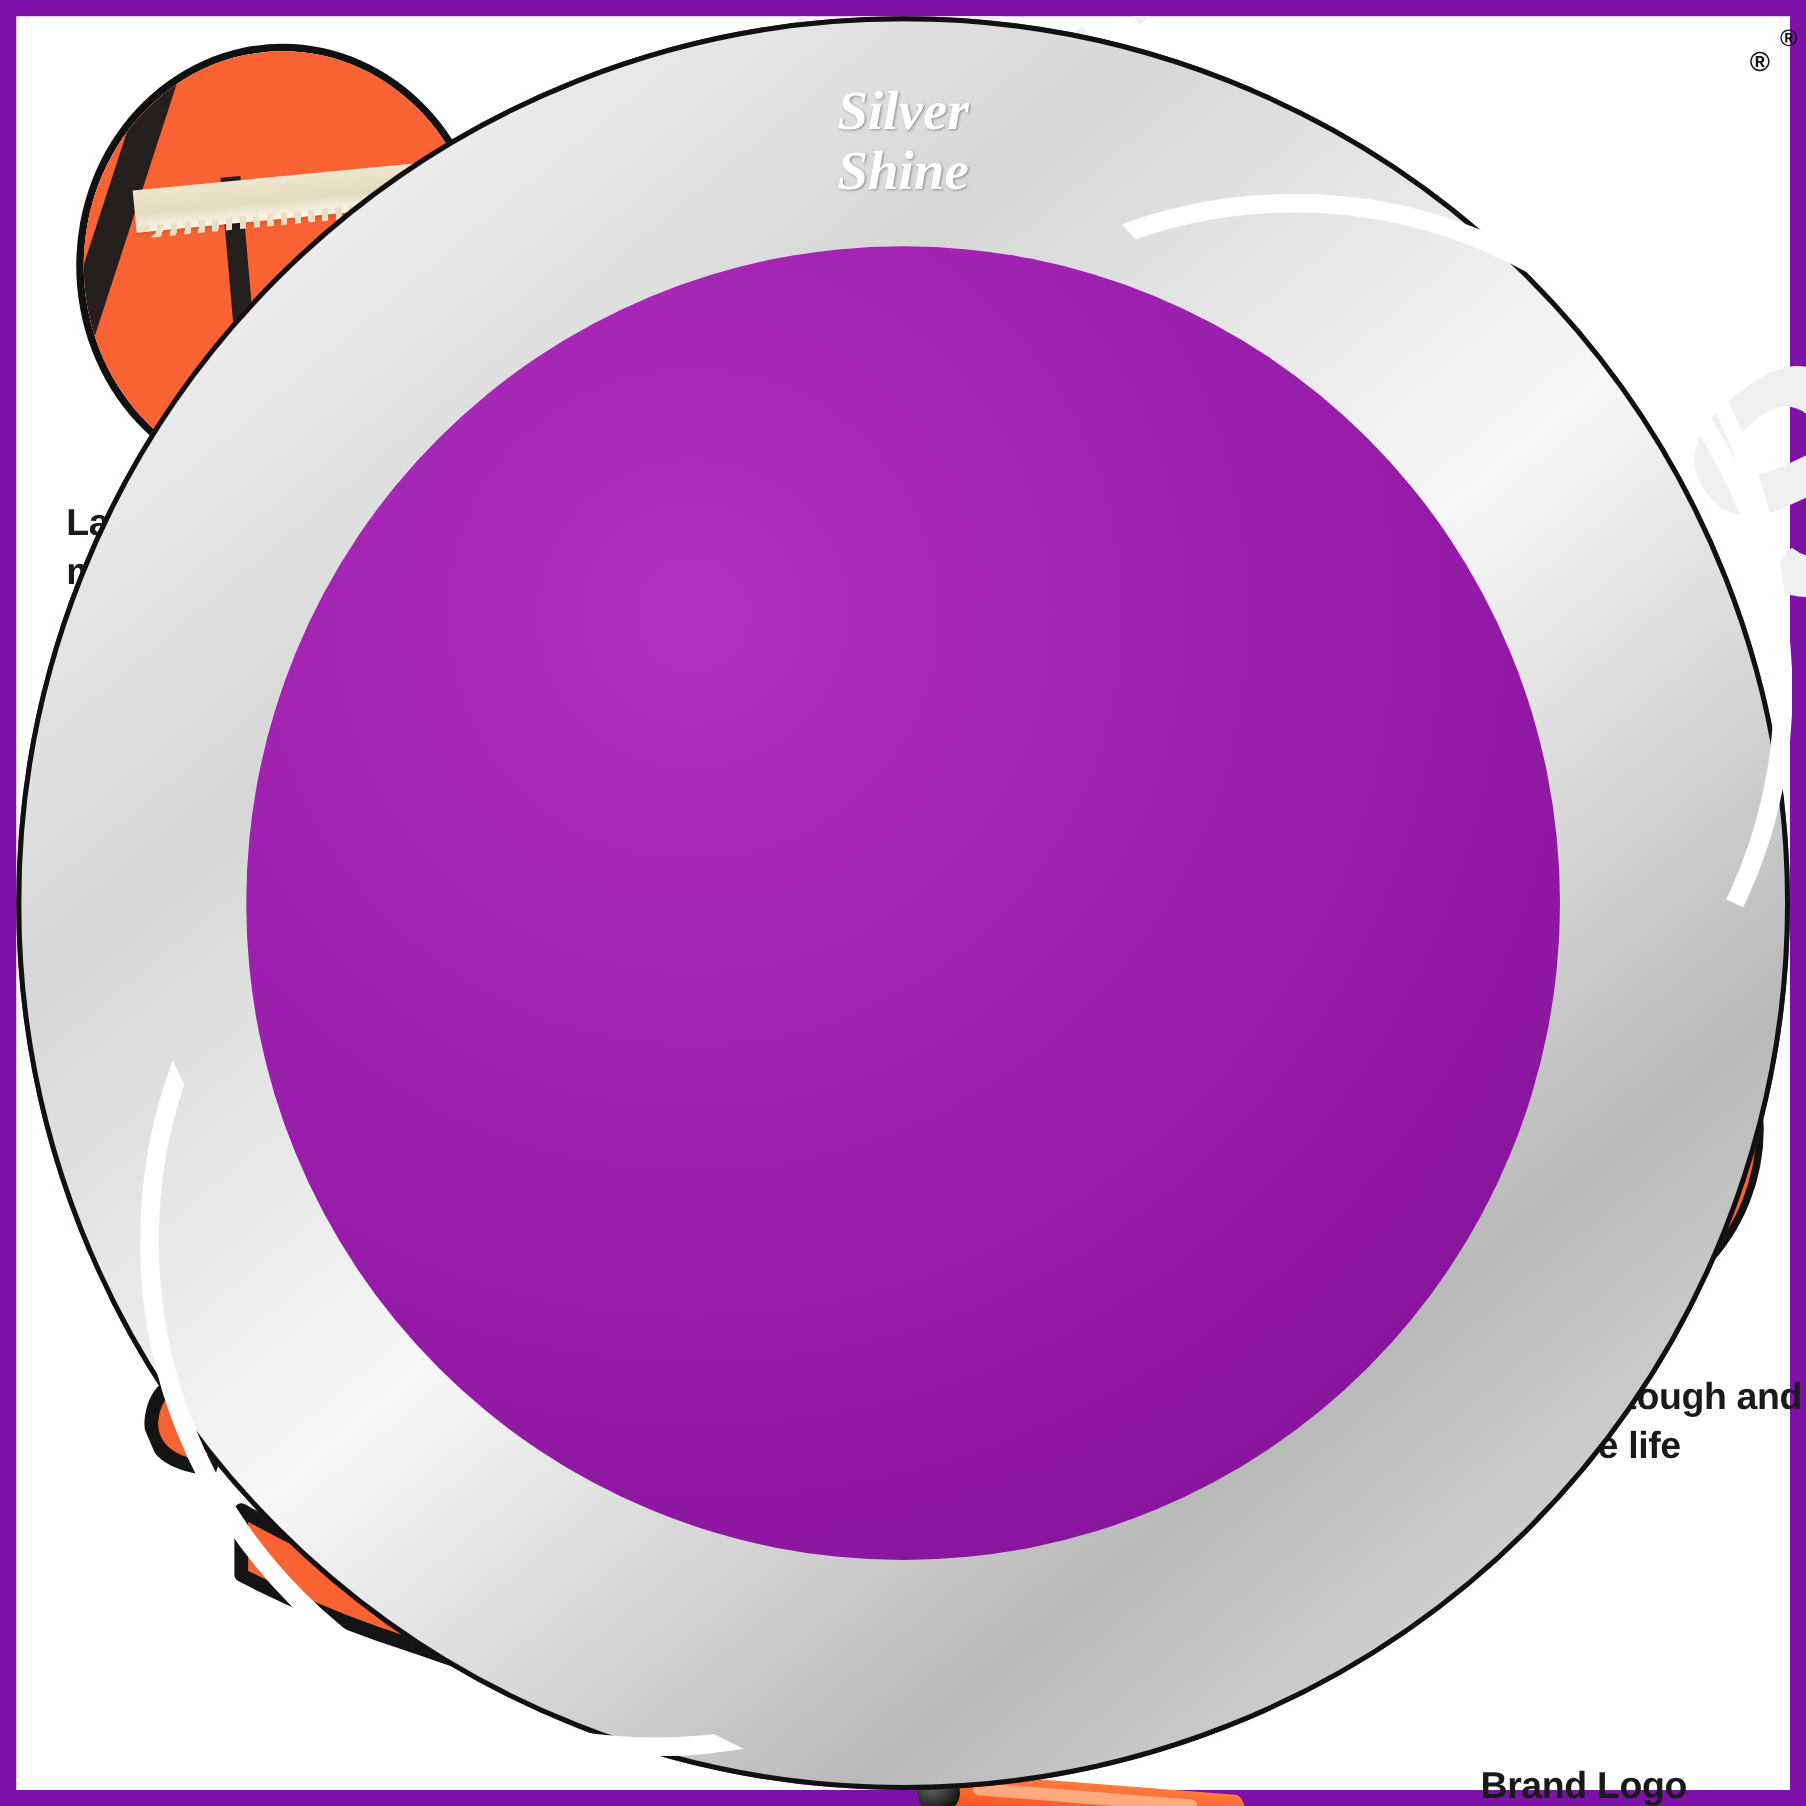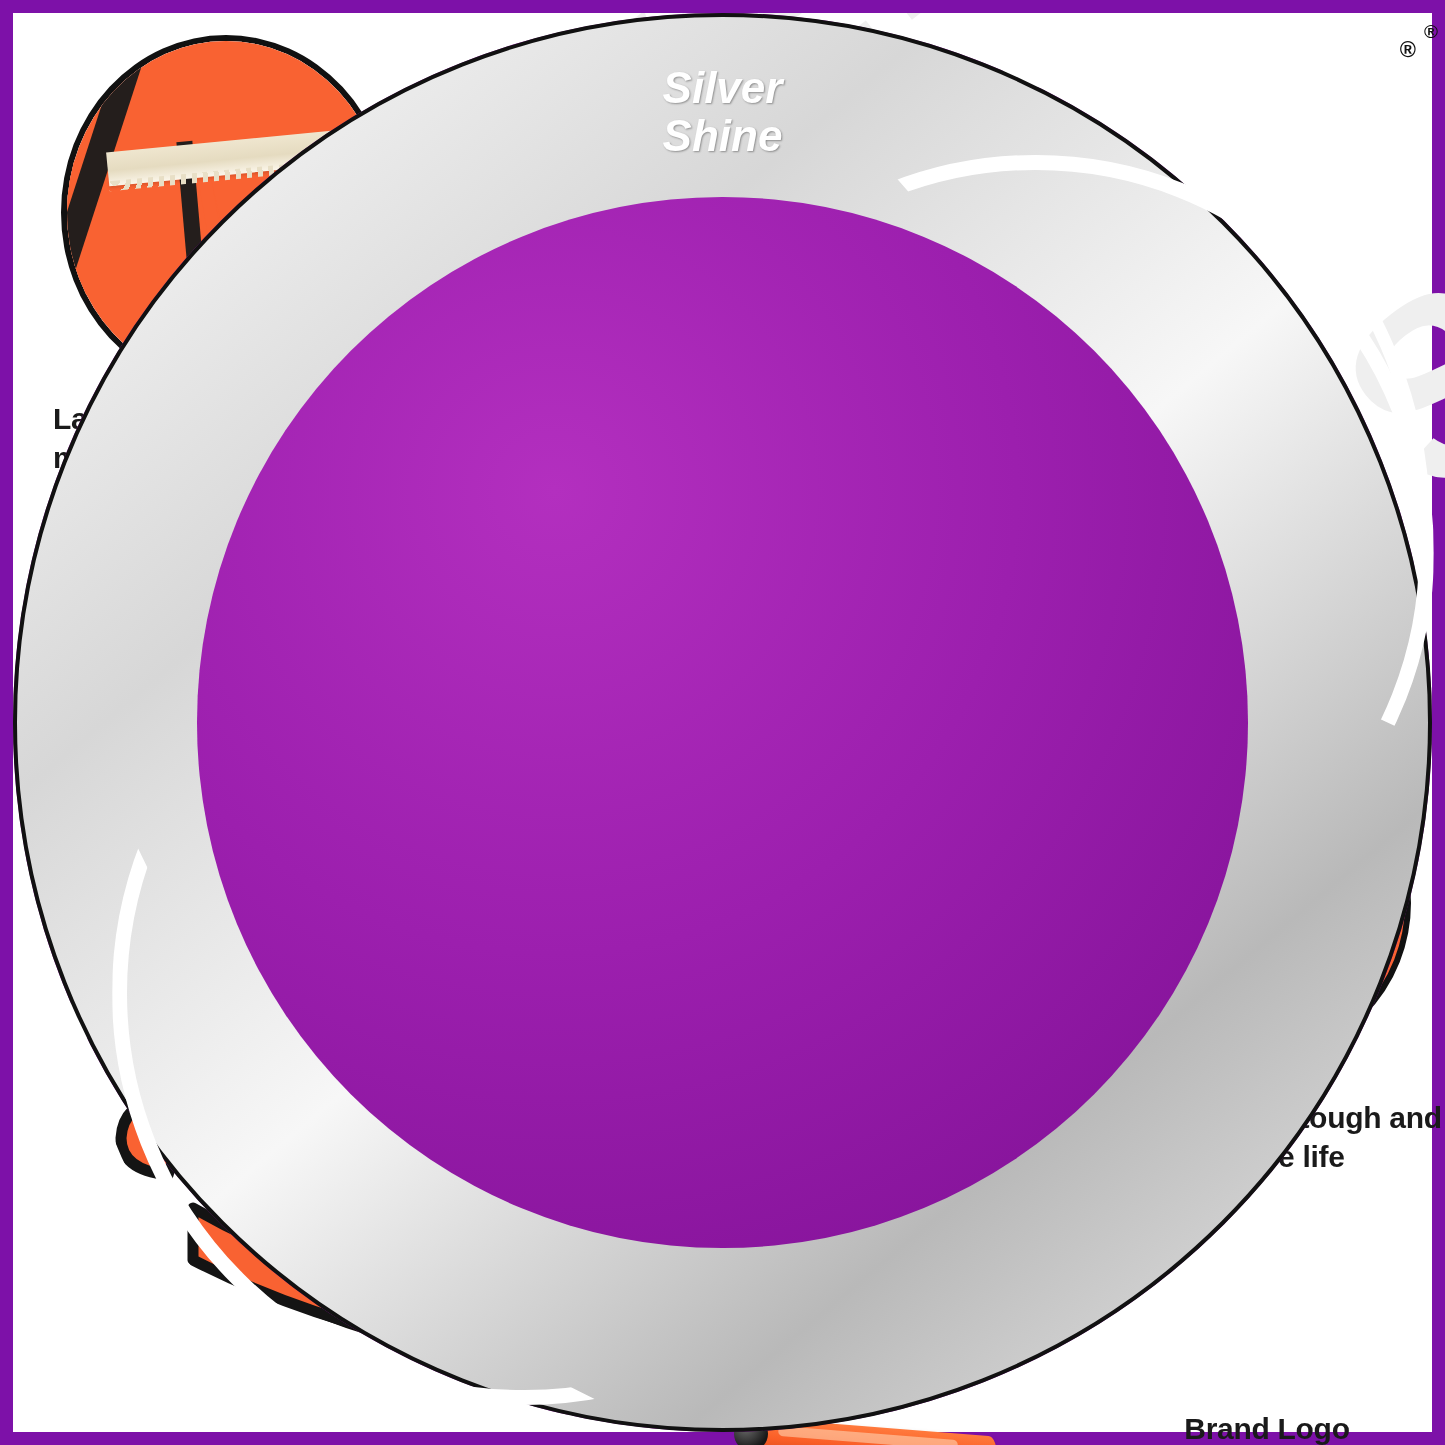--- a/index.html
+++ b/index.html
@@ -64,21 +64,21 @@
   .zipper{position:absolute;left:50%;top:235px;width:22px;height:62px;margin-left:-6px;
         background:#f2f2f0;border-radius:4px 4px 7px 7px;
         transform:rotate(7deg);box-shadow:0 0 2px rgba(0,0,0,.35);}
   .zipper:before{content:"";position:absolute;left:1px;top:2px;width:17px;height:18px;
         background:#ffffff;border-radius:3px;}
 
   
   .logo-disc{position:absolute;border-radius:50%;
       background:radial-gradient(circle at 34% 28%,#b32fbf 0%,#9c1fae 45%,#7d0f93 100%);}
   .logo-txt{position:absolute;left:0;right:0;text-align:center;color:#fff;
-      font-weight:700;font-style:italic;font-family:Liberation Sans, sans-serif;
+      font-weight:700;font-style:italic;font-family:Liberation Serif, serif;
       text-shadow:1px 1px 2px rgba(0,0,0,.35);}
 
   #logo-top{left:1262px;top:18px;width:160px;height:160px;}
   #logo-top .logo-disc{inset:0;}
   #logo-top .sw1{position:absolute;left:36%;top:4%;width:62%;height:62%;
       border-radius:50%;border:13px solid #fff;
       clip-path:polygon(30% 0%,100% 0%,100% 72%,70% 60%,44% 16%);}
   #logo-top .sw2{position:absolute;left:4%;top:36%;width:62%;height:62%;
       border-radius:50%;border:13px solid #fff;
       clip-path:polygon(0% 28%,28% 82%,58% 100%,0% 100%);}

